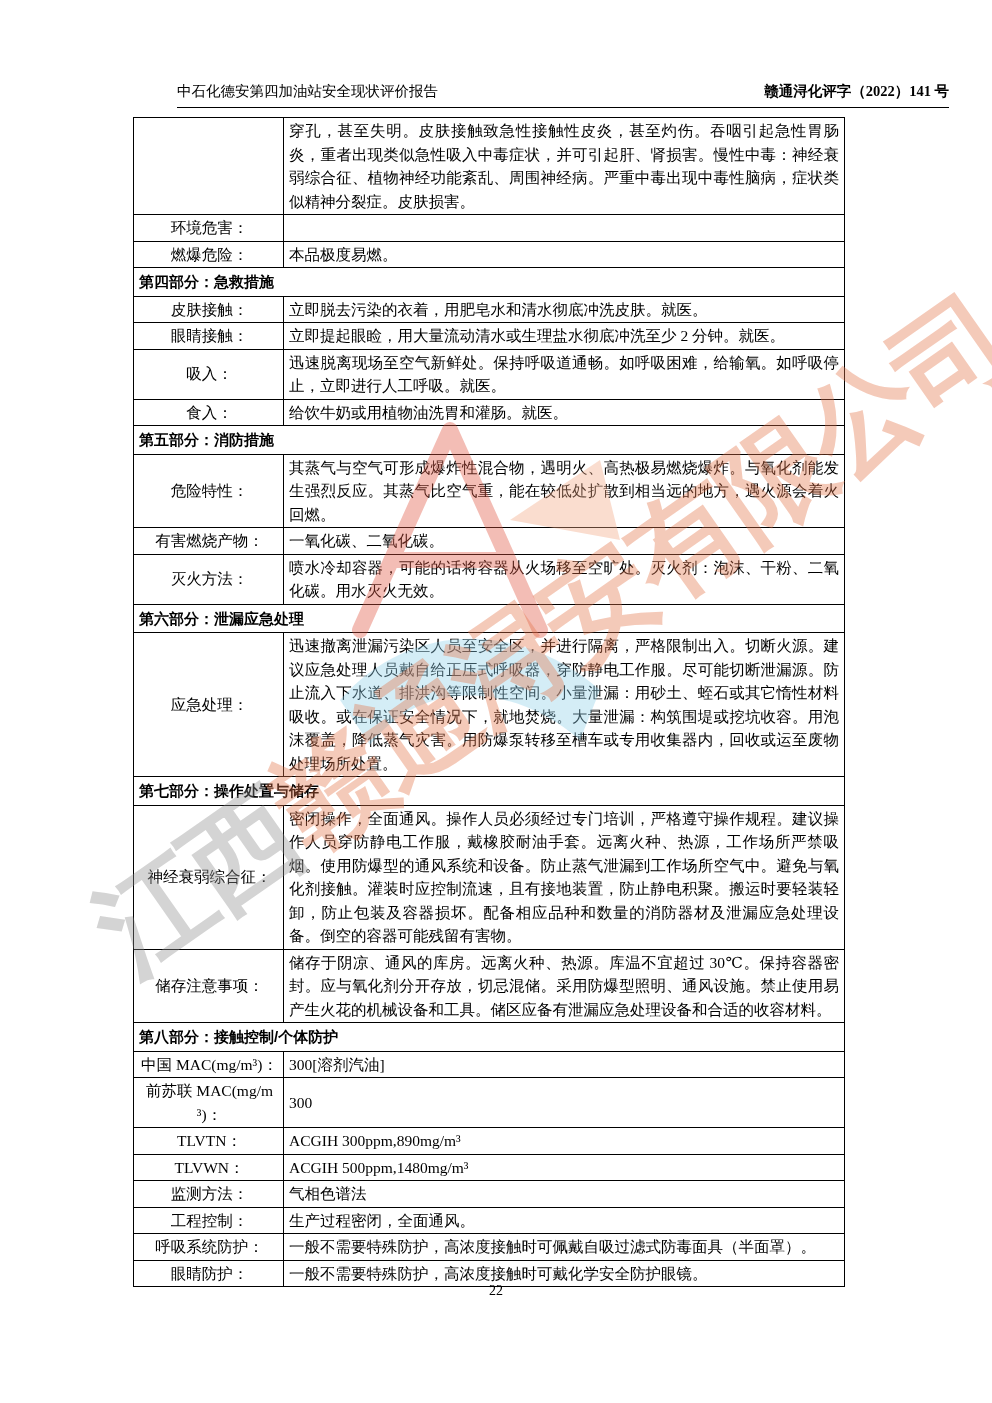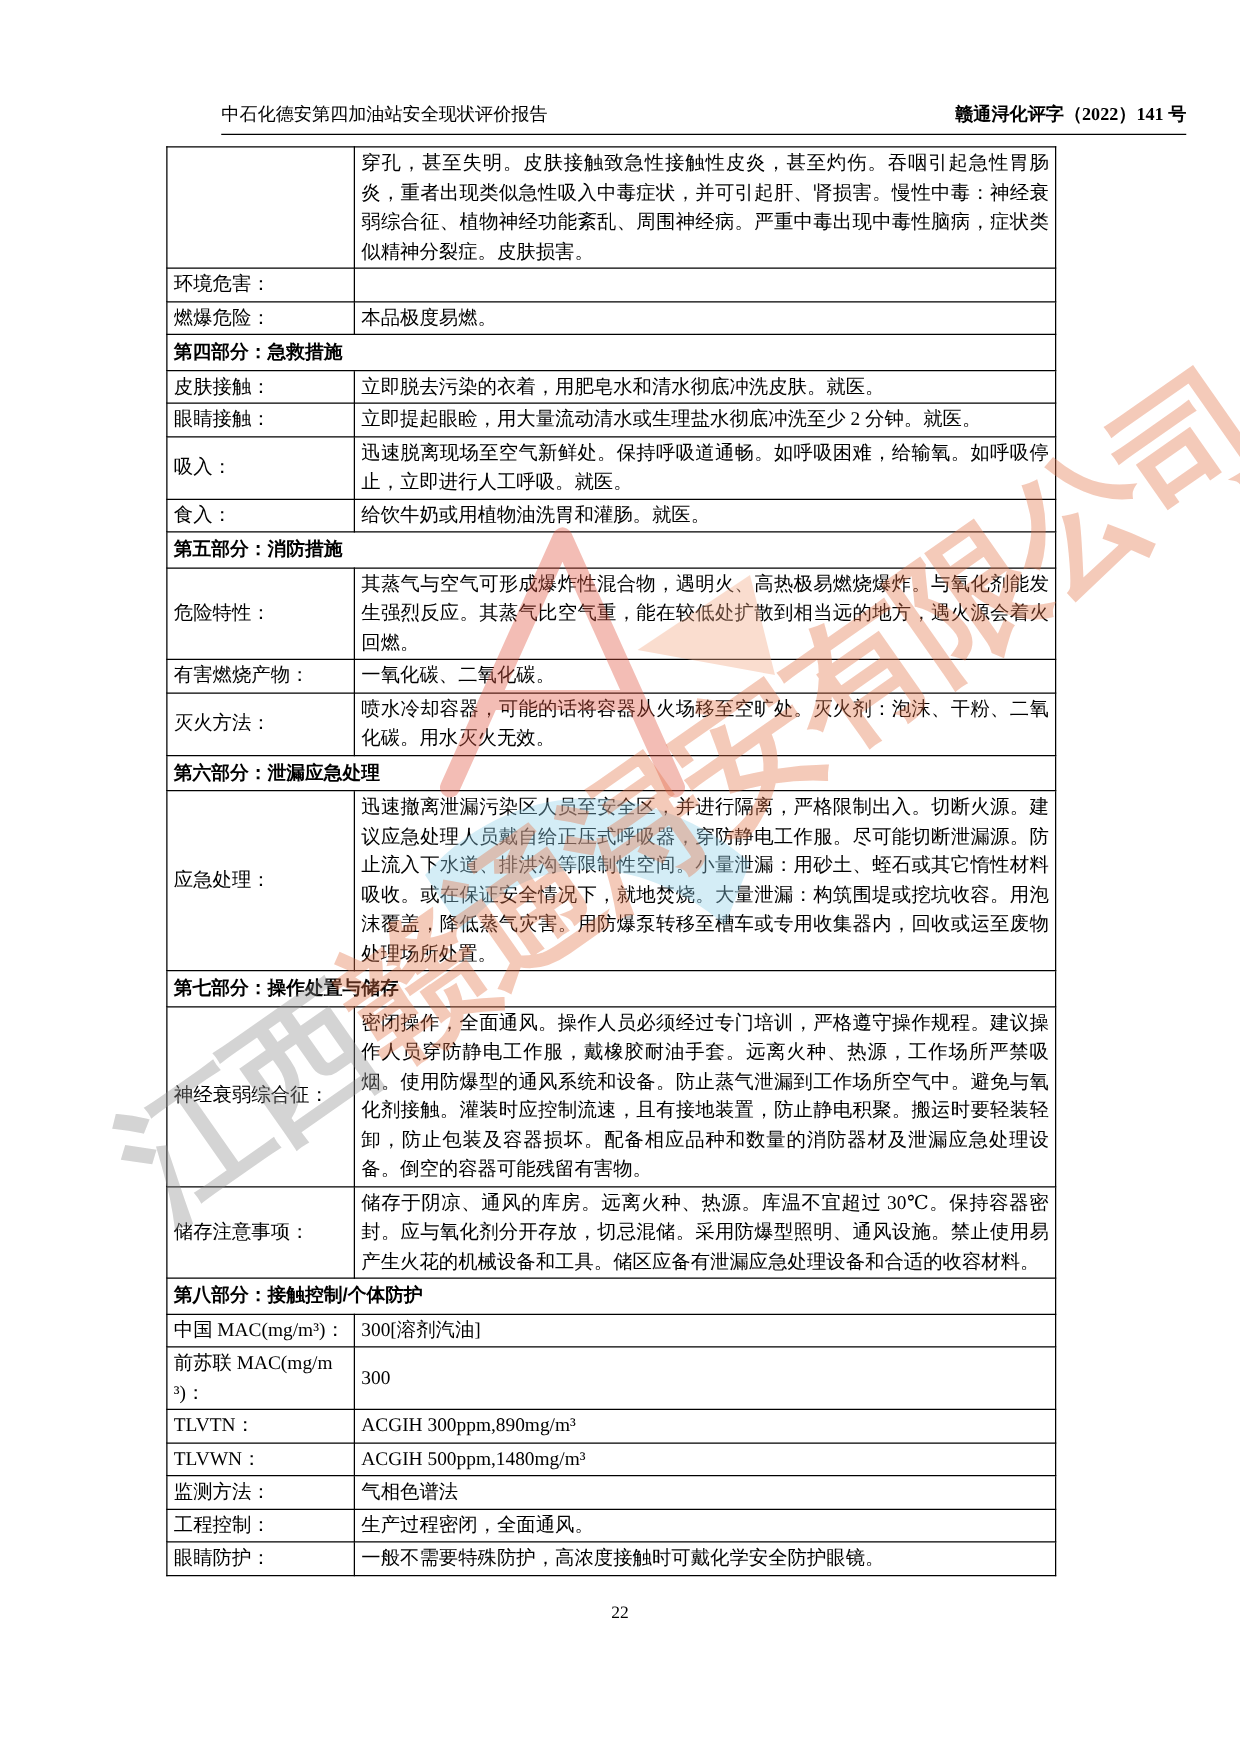--- a/index.html
+++ b/index.html
@@ -39,21 +39,21 @@
   }
   .msds-table td {
     border: 1px solid #000;
     padding: 1px 5px;
     line-height: 23.5px;
     vertical-align: middle;
     word-break: break-all;
   }
   .label-cell {
     width: 150px;
-    text-align: left;
+    text-align: center;
     padding-right: 3px !important;
   }
   .content-cell {
     text-align: justify;
   }
   .section-cell {
     text-align: left;
     font-weight: bold;
     font-family: "Liberation Sans", "DejaVu Sans", sans-serif;
     font-size: 15px;
@@ -194,20 +194,24 @@
         </tr>
         <tr>
           <td class="label-cell">监测方法：</td>
           <td class="content-cell">气相色谱法</td>
         </tr>
         <tr>
           <td class="label-cell">工程控制：</td>
           <td class="content-cell">生产过程密闭，全面通风。</td>
         </tr>
         <tr>
+          <td class="label-cell">呼吸系统防护：</td>
+          <td class="content-cell">一般不需要特殊防护，高浓度接触时可佩戴自吸过滤式防毒面具（半面罩）。</td>
+        </tr>
+        <tr>
           <td class="label-cell">眼睛防护：</td>
           <td class="content-cell">一般不需要特殊防护，高浓度接触时可戴化学安全防护眼镜。</td>
         </tr>
       </tbody>
   </table>
 
   <div class="watermark-layer">
     <svg class="watermark-logo" width="340" height="400" viewBox="0 0 340 400">
       <path d="M150 30 L60 230 M150 30 L240 230 M95 160 L205 160" stroke="#e05540" stroke-width="16" fill="none" stroke-linecap="round"></path>
       <path d="M40 300 C 110 220, 220 220, 300 290 L 280 340 C 210 280, 120 280, 70 345 Z" fill="#8fd0ea"></path>

